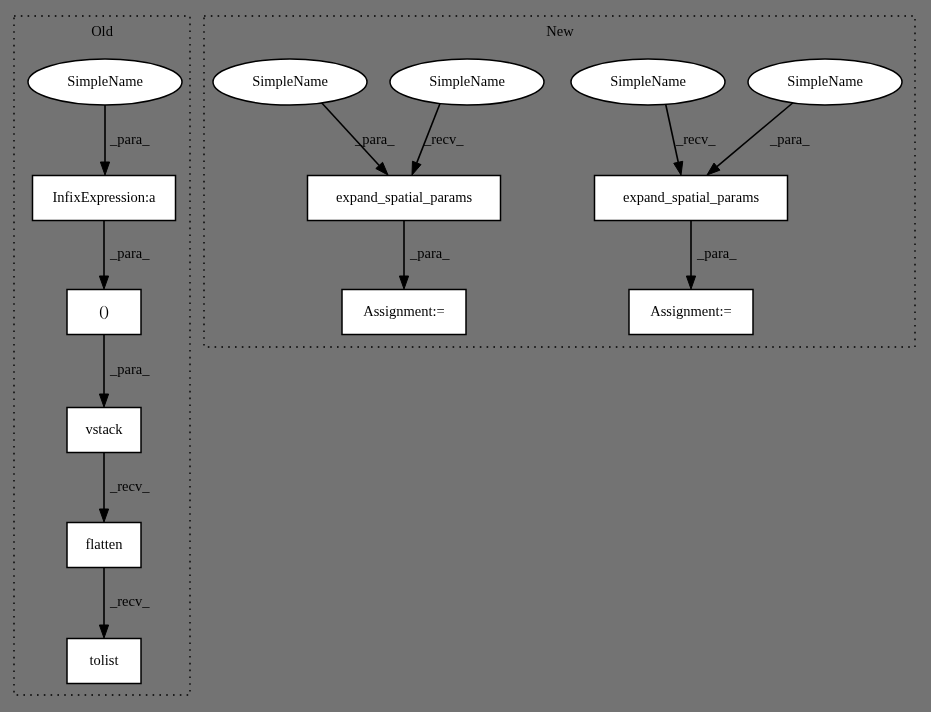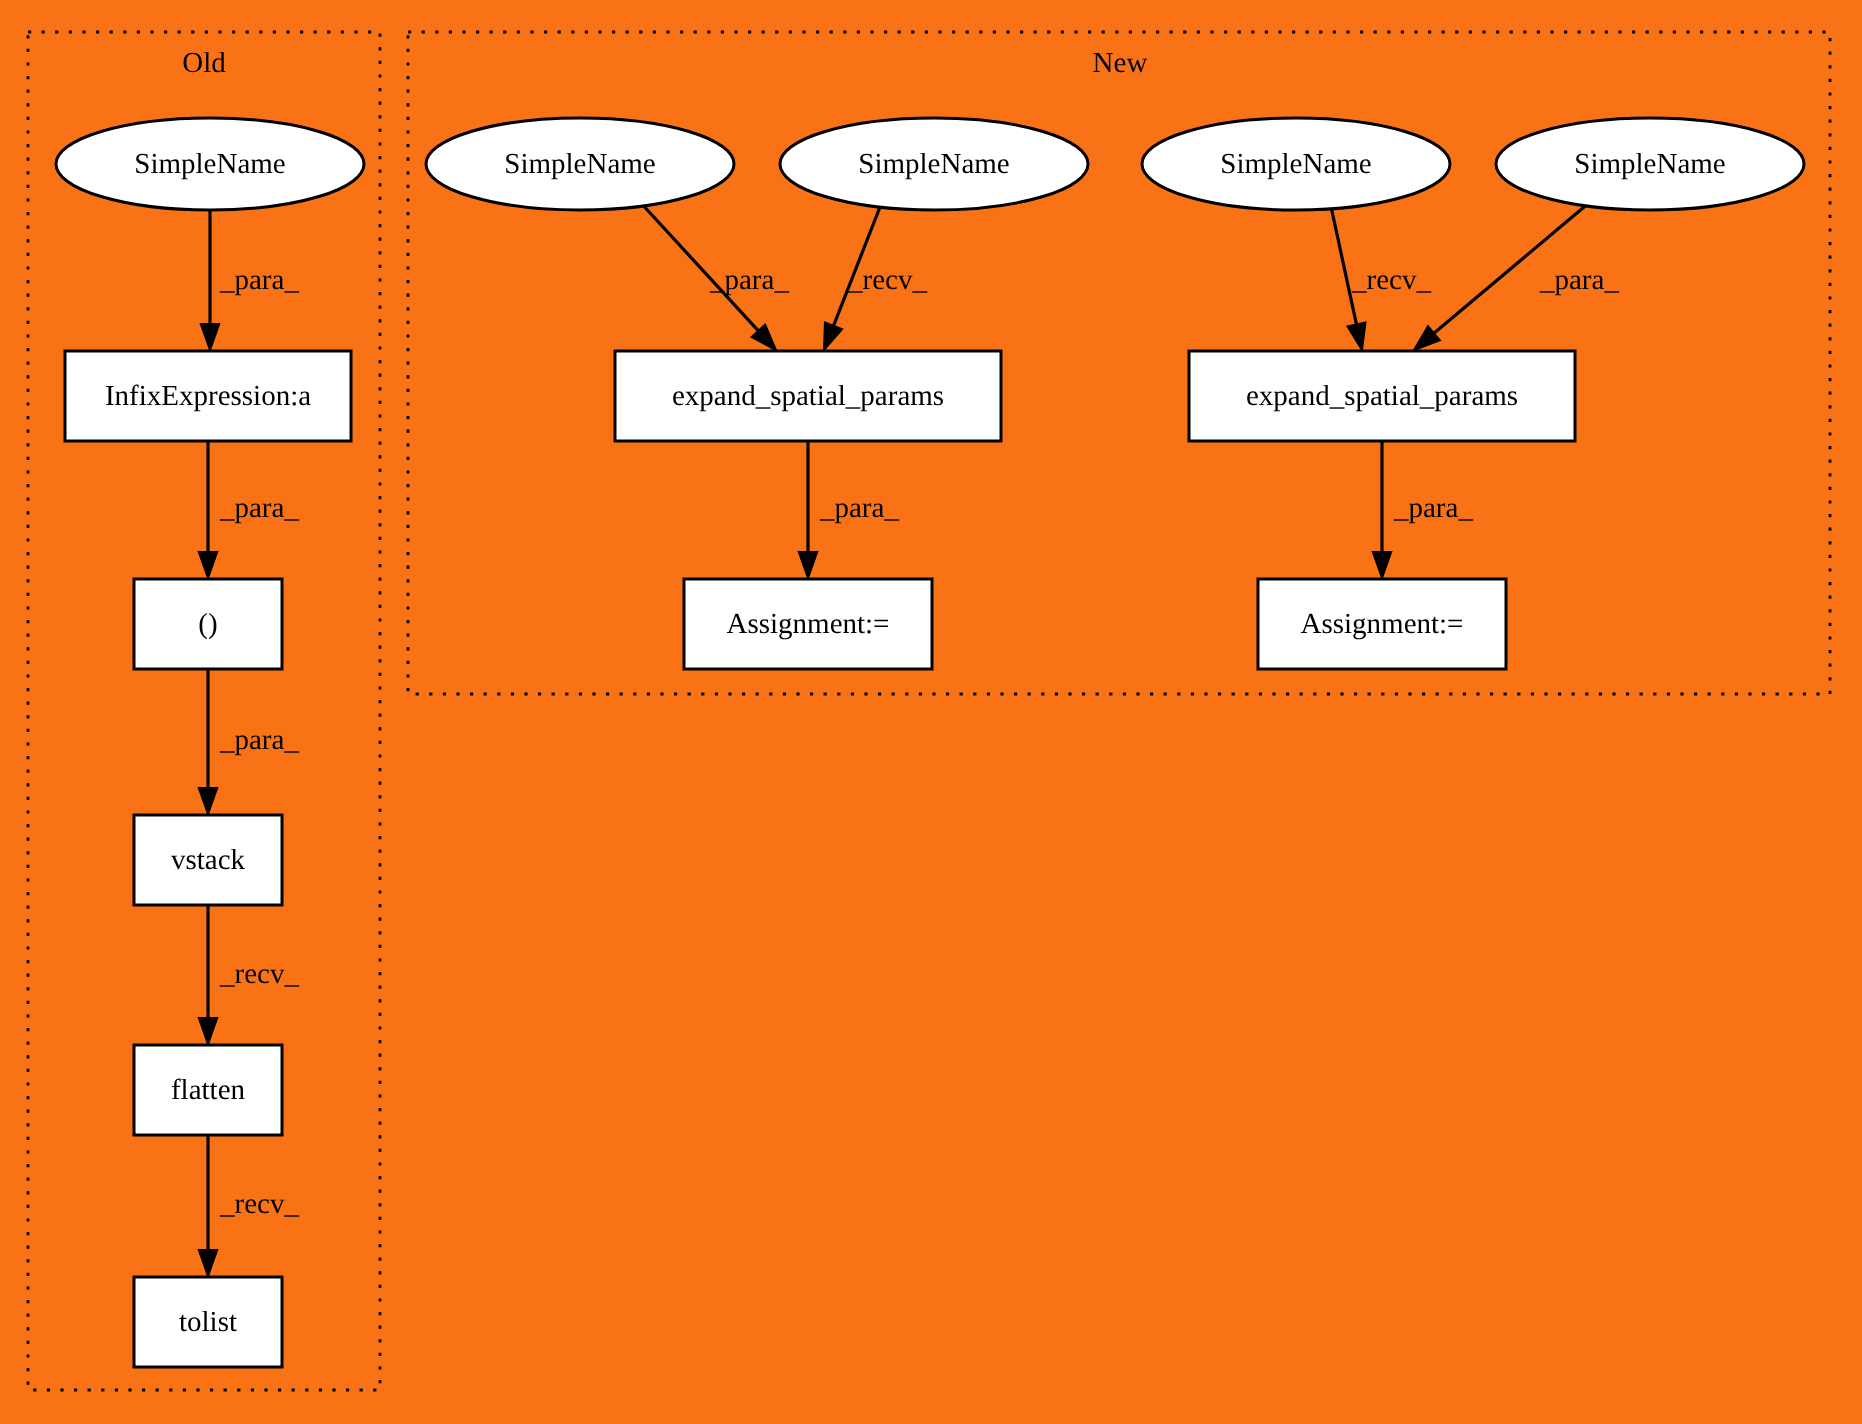--- a/index.html
+++ b/index.html
@@ -7,21 +7,21 @@
     padding: 0;
     background: #ffffff;
   }
   body {
     font-family: "Liberation Serif", "DejaVu Serif", serif;
   }
   #canvas {
     position: relative;
     width: 931px;
     height: 712px;
-    background: #f97316;
+    background: #737373;
     overflow: hidden;
   }
   svg#graph {
     position: absolute;
     left: 0;
     top: 0;
     width: 931px;
     height: 712px;
     display: block;
   }

